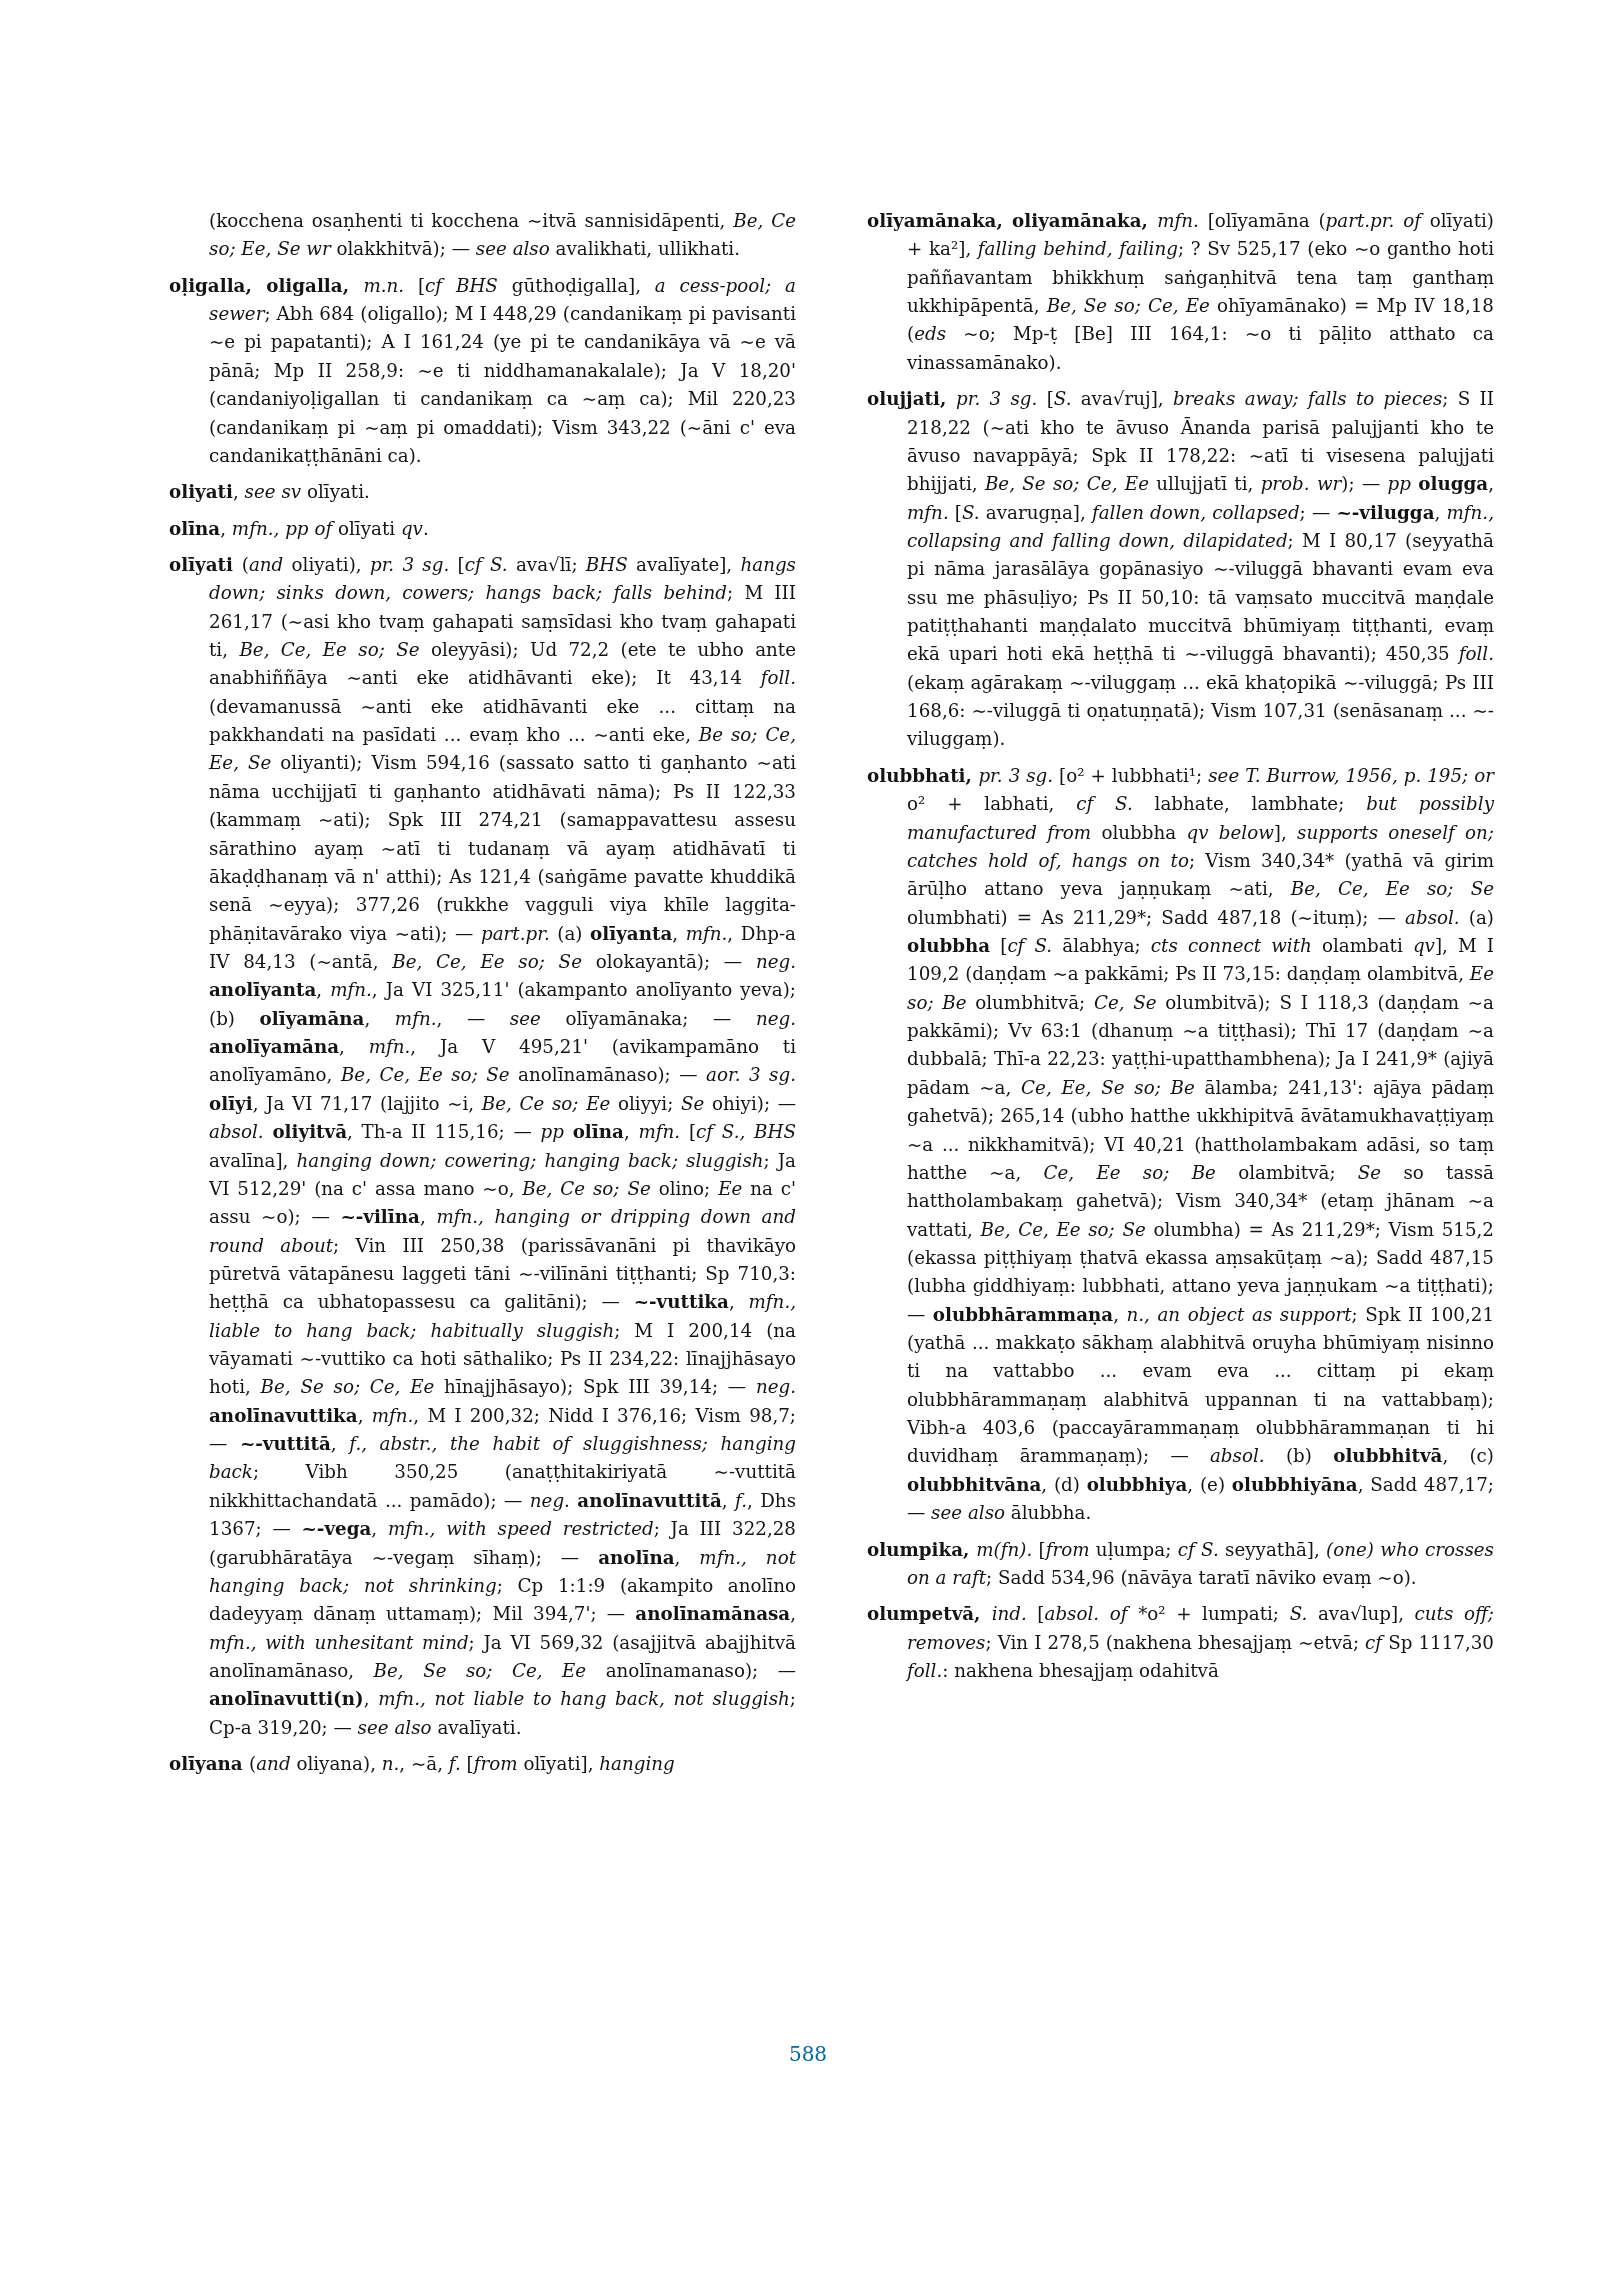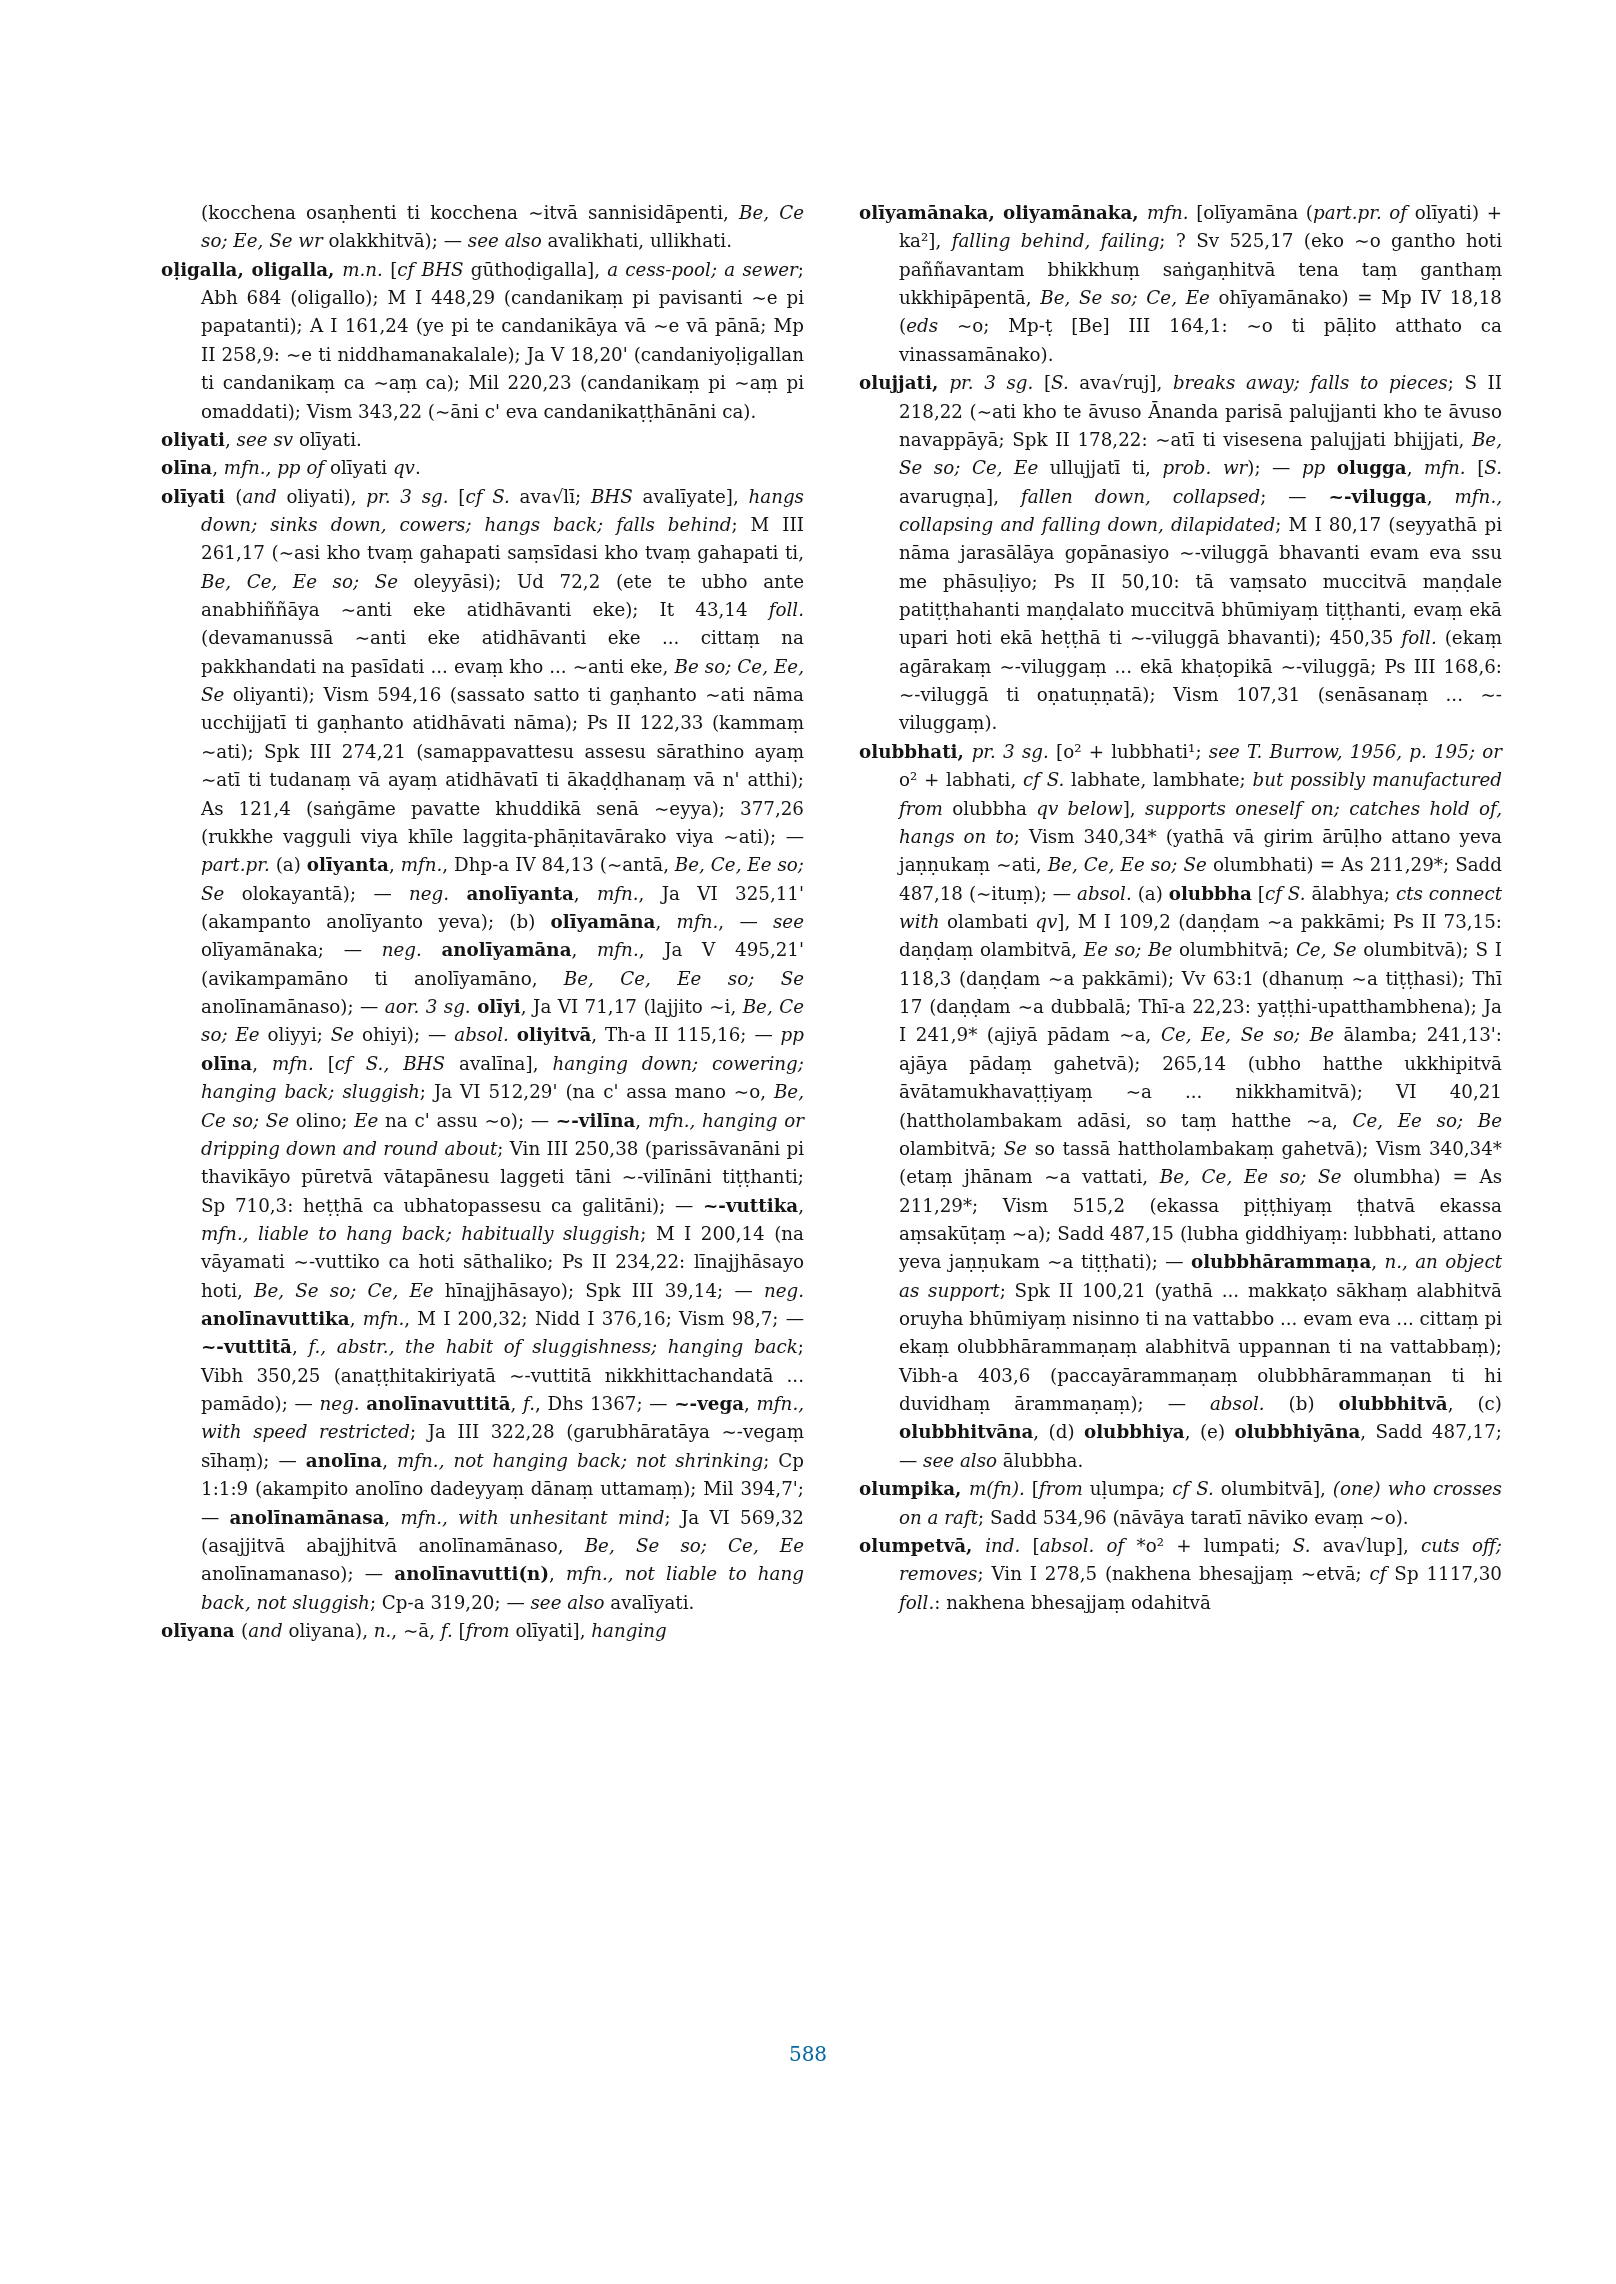--- a/index.html
+++ b/index.html
@@ -19,21 +19,21 @@
     top: 199px;
     display: flex;
     gap: 55px;
   }
   .col {
     width: 643px;
     font-size: 18.3px;
     line-height: 1.55;
     text-align: justify;
   }
-  .col p { margin: 0; }
+  .col p { margin: 8px; }
   p.entry { padding-left: 40px; text-indent: -40px; }
   p.cont  { padding-left: 40px; text-indent: 0; }
   .run-b  { font-weight: bold; }
   .run-i  { font-style: italic; }
   .page-number {
     position: absolute;
     left: 0; right: 0;
     top: 2042px;
     text-align: center;
     font-size: 20px;
@@ -50,19 +50,19 @@
         <p class="entry"><span class="run-b">oḷigalla, oligalla, </span><span class="run-i">m.n.</span><span> [</span><span class="run-i">cf BHS</span><span> gūthoḍigalla], </span><span class="run-i">a cess-pool; a sewer</span><span>; Abh 684 (oligallo); M I 448,29 (candanikaṃ pi pavisanti ~e pi papatanti); A I 161,24 (ye pi te candanikāya vā ~e vā pānā; Mp II 258,9: ~e ti niddhamanakalale); Ja V 18,20' (candaniyoḷigallan ti candanikaṃ ca ~aṃ ca); Mil 220,23 (candanikaṃ pi ~aṃ pi omaddati); Vism 343,22 (~āni c' eva candanikaṭṭhānāni ca).</span></p>
         <p class="entry"><span class="run-b">oliyati</span><span>, </span><span class="run-i">see sv</span><span> olīyati.</span></p>
         <p class="entry"><span class="run-b">olīna</span><span>, </span><span class="run-i">mfn., pp of</span><span> olīyati </span><span class="run-i">qv</span><span>.</span></p>
         <p class="entry"><span class="run-b">olīyati </span><span>(</span><span class="run-i">and</span><span> oliyati), </span><span class="run-i">pr. 3 sg.</span><span> [</span><span class="run-i">cf S.</span><span> ava√lī; </span><span class="run-i">BHS</span><span> avalīyate], </span><span class="run-i">hangs down; sinks down, cowers; hangs back; falls behind</span><span>; M III 261,17 (~asi kho tvaṃ gahapati saṃsīdasi kho tvaṃ gahapati ti, </span><span class="run-i">Be, Ce, Ee so; Se</span><span> oleyyāsi); Ud 72,2 (ete te ubho ante anabhiññāya ~anti eke atidhāvanti eke); It 43,14 </span><span class="run-i">foll.</span><span> (devamanussā ~anti eke atidhāvanti eke ... cittaṃ na pakkhandati na pasīdati ... evaṃ kho ... ~anti eke, </span><span class="run-i">Be so; Ce, Ee, Se</span><span> oliyanti); Vism 594,16 (sassato satto ti gaṇhanto ~ati nāma ucchijjatī ti gaṇhanto atidhāvati nāma); Ps II 122,33 (kammaṃ ~ati); Spk III 274,21 (samappavattesu assesu sārathino ayaṃ ~atī ti tudanaṃ vā ayaṃ atidhāvatī ti ākaḍḍhanaṃ vā n' atthi); As 121,4 (saṅgāme pavatte khuddikā senā ~eyya); 377,26 (rukkhe vagguli viya khīle laggita-phāṇitavārako viya ~ati); — </span><span class="run-i">part.pr.</span><span> (a) </span><span class="run-b">olīyanta</span><span>, </span><span class="run-i">mfn.</span><span>, Dhp-a IV 84,13 (~antā, </span><span class="run-i">Be, Ce, Ee so; Se</span><span> olokayantā); — </span><span class="run-i">neg.</span><span> </span><span class="run-b">anolīyanta</span><span>, </span><span class="run-i">mfn.</span><span>, Ja VI 325,11' (akampanto anolīyanto yeva); (b) </span><span class="run-b">olīyamāna</span><span>, </span><span class="run-i">mfn.</span><span>, — </span><span class="run-i">see</span><span> olīyamānaka; — </span><span class="run-i">neg.</span><span> </span><span class="run-b">anolīyamāna</span><span>, </span><span class="run-i">mfn.</span><span>, Ja V 495,21' (avikampamāno ti anolīyamāno, </span><span class="run-i">Be, Ce, Ee so; Se</span><span> anolīnamānaso); — </span><span class="run-i">aor. 3 sg.</span><span> </span><span class="run-b">olīyi</span><span>, Ja VI 71,17 (lajjito ~i, </span><span class="run-i">Be, Ce so; Ee</span><span> oliyyi; </span><span class="run-i">Se</span><span> ohiyi); — </span><span class="run-i">absol.</span><span> </span><span class="run-b">oliyitvā</span><span>, Th-a II 115,16; — </span><span class="run-i">pp</span><span> </span><span class="run-b">olīna</span><span>, </span><span class="run-i">mfn.</span><span> [</span><span class="run-i">cf S., BHS</span><span> avalīna], </span><span class="run-i">hanging down; cowering; hanging back; sluggish</span><span>; Ja VI 512,29' (na c' assa mano ~o, </span><span class="run-i">Be, Ce so; Se</span><span> olino; </span><span class="run-i">Ee</span><span> na c' assu ~o); — </span><span class="run-b">~-vilīna</span><span>, </span><span class="run-i">mfn., hanging or dripping down and round about</span><span>; Vin III 250,38 (parissāvanāni pi thavikāyo pūretvā vātapānesu laggeti tāni ~-vilīnāni tiṭṭhanti; Sp 710,3: heṭṭhā ca ubhatopassesu ca galitāni); — </span><span class="run-b">~-vuttika</span><span>, </span><span class="run-i">mfn., liable to hang back; habitually sluggish</span><span>; M I 200,14 (na vāyamati ~-vuttiko ca hoti sāthaliko; Ps II 234,22: līnajjhāsayo hoti, </span><span class="run-i">Be, Se so; Ce, Ee</span><span> hīnajjhāsayo); Spk III 39,14; — </span><span class="run-i">neg.</span><span> </span><span class="run-b">anolīnavuttika</span><span>, </span><span class="run-i">mfn.</span><span>, M I 200,32; Nidd I 376,16; Vism 98,7; — </span><span class="run-b">~-vuttitā</span><span>, </span><span class="run-i">f., abstr., the habit of sluggishness; hanging back</span><span>; Vibh 350,25 (anaṭṭhitakiriyatā ~-vuttitā nikkhittachandatā ... pamādo); — </span><span class="run-i">neg.</span><span> </span><span class="run-b">anolīnavuttitā</span><span>, </span><span class="run-i">f.</span><span>, Dhs 1367; — </span><span class="run-b">~-vega</span><span>, </span><span class="run-i">mfn., with speed restricted</span><span>; Ja III 322,28 (garubhāratāya ~-vegaṃ sīhaṃ); — </span><span class="run-b">anolīna</span><span>, </span><span class="run-i">mfn., not hanging back; not shrinking</span><span>; Cp 1:1:9 (akampito anolīno dadeyyaṃ dānaṃ uttamaṃ); Mil 394,7'; — </span><span class="run-b">anolīnamānasa</span><span>, </span><span class="run-i">mfn., with unhesitant mind</span><span>; Ja VI 569,32 (asajjitvā abajjhitvā anolīnamānaso, </span><span class="run-i">Be, Se so; Ce, Ee</span><span> anolīnamanaso); — </span><span class="run-b">anolīnavutti(n)</span><span>, </span><span class="run-i">mfn., not liable to hang back, not sluggish</span><span>; Cp-a 319,20; — </span><span class="run-i">see also</span><span> avalīyati.</span></p>
         <p class="entry"><span class="run-b">olīyana </span><span>(</span><span class="run-i">and</span><span> oliyana), </span><span class="run-i">n.</span><span>, ~ā, </span><span class="run-i">f.</span><span> [</span><span class="run-i">from</span><span> olīyati], </span><span class="run-i">hanging</span></p>
       </div>
     <div class="col" id="col-right">
         <p class="entry"><span class="run-b">olīyamānaka, oliyamānaka, </span><span class="run-i">mfn.</span><span> [olīyamāna (</span><span class="run-i">part.pr. of</span><span> olīyati) + ka²], </span><span class="run-i">falling behind, failing</span><span>; ? Sv 525,17 (eko ~o gantho hoti paññavantam bhikkhuṃ saṅgaṇhitvā tena taṃ ganthaṃ ukkhipāpentā, </span><span class="run-i">Be, Se so; Ce, Ee</span><span> ohīyamānako) = Mp IV 18,18 (</span><span class="run-i">eds</span><span> ~o; Mp-ṭ [Be] III 164,1: ~o ti pāḷito atthato ca vinassamānako).</span></p>
         <p class="entry"><span class="run-b">olujjati, </span><span class="run-i">pr. 3 sg.</span><span> [</span><span class="run-i">S.</span><span> ava√ruj], </span><span class="run-i">breaks away; falls to pieces</span><span>; S II 218,22 (~ati kho te āvuso Ānanda parisā palujjanti kho te āvuso navappāyā; Spk II 178,22: ~atī ti visesena palujjati bhijjati, </span><span class="run-i">Be, Se so; Ce, Ee</span><span> ullujjatī ti, </span><span class="run-i">prob. wr</span><span>); — </span><span class="run-i">pp</span><span> </span><span class="run-b">olugga</span><span>, </span><span class="run-i">mfn.</span><span> [</span><span class="run-i">S.</span><span> avarugṇa], </span><span class="run-i">fallen down, collapsed</span><span>; — </span><span class="run-b">~-vilugga</span><span>, </span><span class="run-i">mfn., collapsing and falling down, dilapidated</span><span>; M I 80,17 (seyyathā pi nāma jarasālāya gopānasiyo ~-viluggā bhavanti evam eva ssu me phāsuḷiyo; Ps II 50,10: tā vaṃsato muccitvā maṇḍale patiṭṭhahanti maṇḍalato muccitvā bhūmiyaṃ tiṭṭhanti, evaṃ ekā upari hoti ekā heṭṭhā ti ~-viluggā bhavanti); 450,35 </span><span class="run-i">foll.</span><span> (ekaṃ agārakaṃ ~-viluggaṃ ... ekā khaṭopikā ~-viluggā; Ps III 168,6: ~-viluggā ti oṇatuṇṇatā); Vism 107,31 (senāsanaṃ ... ~-viluggaṃ).</span></p>
         <p class="entry"><span class="run-b">olubbhati, </span><span class="run-i">pr. 3 sg.</span><span> [o² + lubbhati¹; </span><span class="run-i">see T. Burrow, 1956, p. 195; or</span><span> o² + labhati, </span><span class="run-i">cf S.</span><span> labhate, lambhate; </span><span class="run-i">but possibly manufactured from</span><span> olubbha </span><span class="run-i">qv below</span><span>], </span><span class="run-i">supports oneself on; catches hold of, hangs on to</span><span>; Vism 340,34* (yathā vā girim ārūḷho attano yeva jaṇṇukaṃ ~ati, </span><span class="run-i">Be, Ce, Ee so; Se</span><span> olumbhati) = As 211,29*; Sadd 487,18 (~ituṃ); — </span><span class="run-i">absol.</span><span> (a) </span><span class="run-b">olubbha</span><span> [</span><span class="run-i">cf S.</span><span> ālabhya; </span><span class="run-i">cts connect with</span><span> olambati </span><span class="run-i">qv</span><span>], M I 109,2 (daṇḍam ~a pakkāmi; Ps II 73,15: daṇḍaṃ olambitvā, </span><span class="run-i">Ee so; Be</span><span> olumbhitvā; </span><span class="run-i">Ce, Se</span><span> olumbitvā); S I 118,3 (daṇḍam ~a pakkāmi); Vv 63:1 (dhanuṃ ~a tiṭṭhasi); Thī 17 (daṇḍam ~a dubbalā; Thī-a 22,23: yaṭṭhi-upatthambhena); Ja I 241,9* (ajiyā pādam ~a, </span><span class="run-i">Ce, Ee, Se so; Be</span><span> ālamba; 241,13': ajāya pādaṃ gahetvā); 265,14 (ubho hatthe ukkhipitvā āvātamukhavaṭṭiyaṃ ~a ... nikkhamitvā); VI 40,21 (hattholambakam adāsi, so taṃ hatthe ~a, </span><span class="run-i">Ce, Ee so; Be</span><span> olambitvā; </span><span class="run-i">Se</span><span> so tassā hattholambakaṃ gahetvā); Vism 340,34* (etaṃ jhānam ~a vattati, </span><span class="run-i">Be, Ce, Ee so; Se</span><span> olumbha) = As 211,29*; Vism 515,2 (ekassa piṭṭhiyaṃ ṭhatvā ekassa aṃsakūṭaṃ ~a); Sadd 487,15 (lubha giddhiyaṃ: lubbhati, attano yeva jaṇṇukam ~a tiṭṭhati); — </span><span class="run-b">olubbhārammaṇa</span><span>, </span><span class="run-i">n., an object as support</span><span>; Spk II 100,21 (yathā ... makkaṭo sākhaṃ alabhitvā oruyha bhūmiyaṃ nisinno ti na vattabbo ... evam eva ... cittaṃ pi ekaṃ olubbhārammaṇaṃ alabhitvā uppannan ti na vattabbaṃ); Vibh-a 403,6 (paccayārammaṇaṃ olubbhārammaṇan ti hi duvidhaṃ ārammaṇaṃ); — </span><span class="run-i">absol.</span><span> (b) </span><span class="run-b">olubbhitvā</span><span>, (c) </span><span class="run-b">olubbhitvāna</span><span>, (d) </span><span class="run-b">olubbhiya</span><span>, (e) </span><span class="run-b">olubbhiyāna</span><span>, Sadd 487,17; — </span><span class="run-i">see also</span><span> ālubbha.</span></p>
-        <p class="entry"><span class="run-b">olumpika, </span><span class="run-i">m(fn).</span><span> [</span><span class="run-i">from</span><span> uḷumpa; </span><span class="run-i">cf S.</span><span> olumbitvā], </span><span class="run-i">(one) who crosses on a raft</span><span>; Sadd 534,96 (nāvāya taratī nāviko evaṃ ~o).</span></p>
+        <p class="entry"><span class="run-b">olumpika, </span><span class="run-i">m(fn).</span><span> [</span><span class="run-i">from</span><span> uḷumpa; </span><span class="run-i">cf S.</span><span> seyyathā], </span><span class="run-i">(one) who crosses on a raft</span><span>; Sadd 534,96 (nāvāya taratī nāviko evaṃ ~o).</span></p>
         <p class="entry"><span class="run-b">olumpetvā, </span><span class="run-i">ind.</span><span> [</span><span class="run-i">absol. of</span><span> *o² + lumpati; </span><span class="run-i">S.</span><span> ava√lup], </span><span class="run-i">cuts off; removes</span><span>; Vin I 278,5 (nakhena bhesajjaṃ ~etvā; </span><span class="run-i">cf</span><span> Sp 1117,30 </span><span class="run-i">foll.</span><span>: nakhena bhesajjaṃ odahitvā</span></p>
       </div>
   </div>
   <div class="page-number">588</div>
 </div>
 
 
 </body></html>

